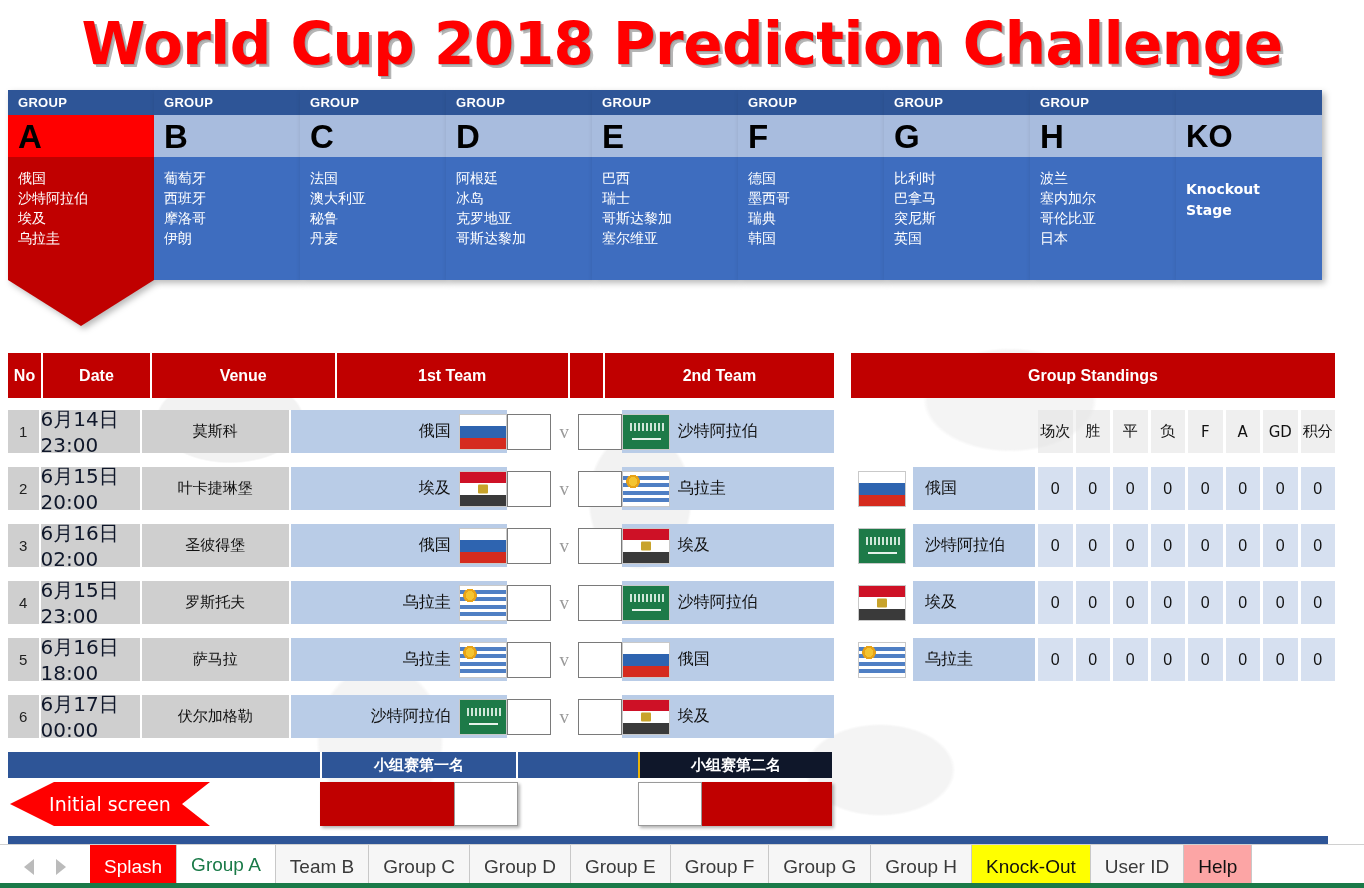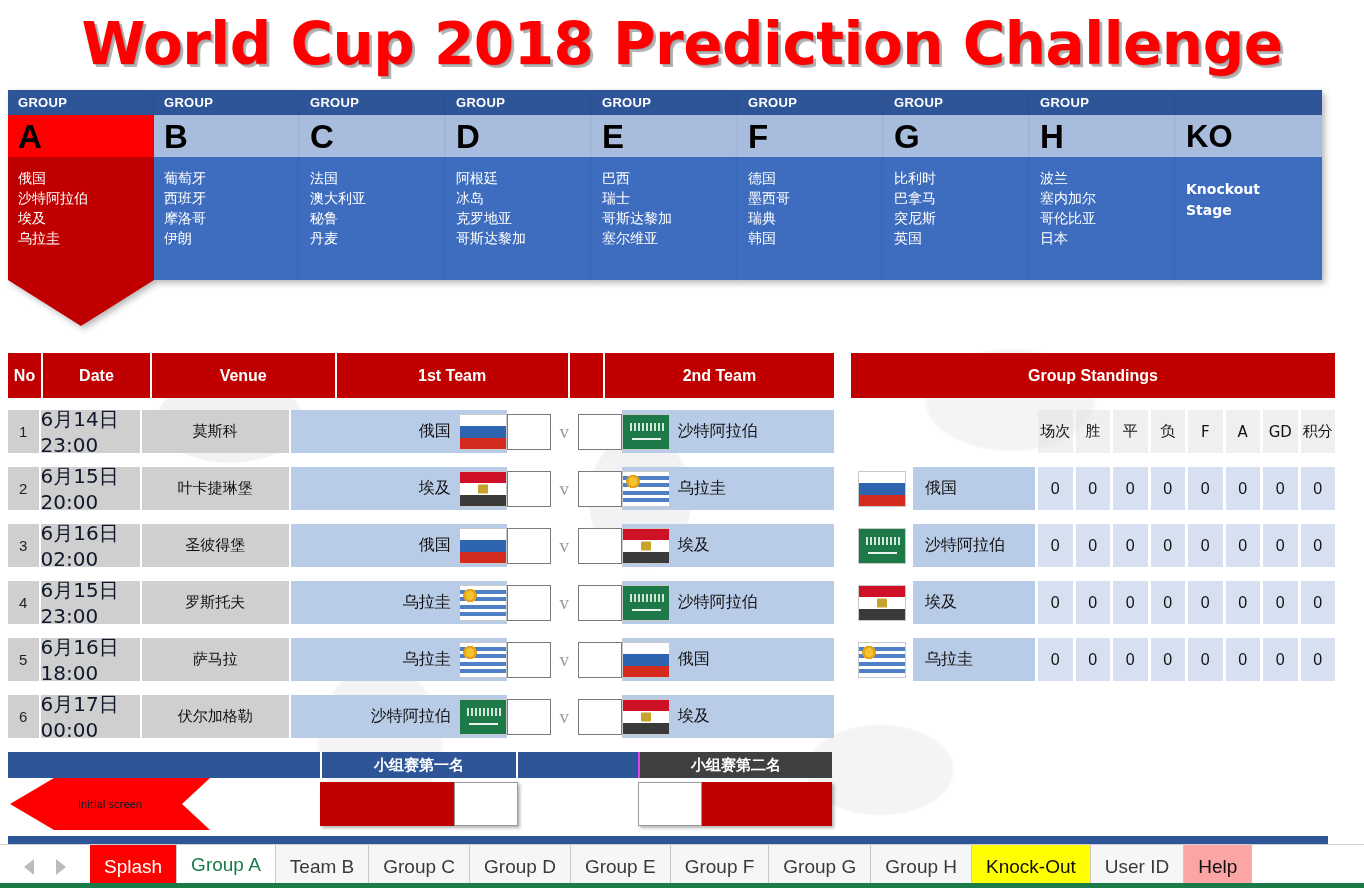--- a/index.html
+++ b/index.html
@@ -146,28 +146,28 @@
 
   
   #qual-wrap{ position:absolute; left:8px; top:752px; width:826px; height:78px;}
   #qual-head{ display:flex; height:26px; }
   .qh-left{ width:312px; background:#2E5597; }
   .qh-c1{ width:198px; background:#2E5597; color:#fff; font-weight:bold; font-size:15px;
         display:flex; align-items:center; justify-content:center;
         border-left:2px solid #fff; border-right:2px solid #fff;
         font-family:"DejaVu Sans", sans-serif;}
   .qh-mid{ width:120px; background:#2E5597;}
-  .qh-c2{ width:194px; background:#404040; color:#fff; font-weight:bold; font-size:15px;
+  .qh-c2{ width:194px; background:#0f172a; color:#fff; font-weight:bold; font-size:15px;
         display:flex; align-items:center; justify-content:center;
-        border-left:2px solid #d946ef; font-family:"DejaVu Sans", sans-serif;}
+        border-left:2px solid #eab308; font-family:"DejaVu Sans", sans-serif;}
   #qual-body{ display:flex; height:52px; align-items:center; }
   .qb-arrowcell{ width:312px; display:flex; align-items:center; padding-left:2px;}
   .arrow-left{
-     width:200px; height:52px; background:#FF0000; color:#0f172a;
-     display:flex; align-items:center; justify-content:center; font-size:10px;
+     width:200px; height:44px; background:#FF0000; color:#ffffff;
+     display:flex; align-items:center; justify-content:center; font-size:19px;
      clip-path: polygon(0 50%, 22% 0, 100% 0, 86% 50%, 100% 100%, 22% 100%);
      filter: drop-shadow(2px 2px 2px rgba(0,0,0,.35));
      font-family:"DejaVu Sans", sans-serif;
   }
   .qb-box1{ width:198px; height:44px; display:flex; background:#C00000;
             box-shadow:2px 2px 3px rgba(0,0,0,.3);}
   .qb-box1 .nameArea{ flex:1; }
   .qb-box1 .inp{ width:64px; background:#ffffff; border:1px solid #9a9a9a; }
   .qb-gap{ width:120px; }
   .qb-box2{ width:194px; height:44px; display:flex; background:#C00000;

